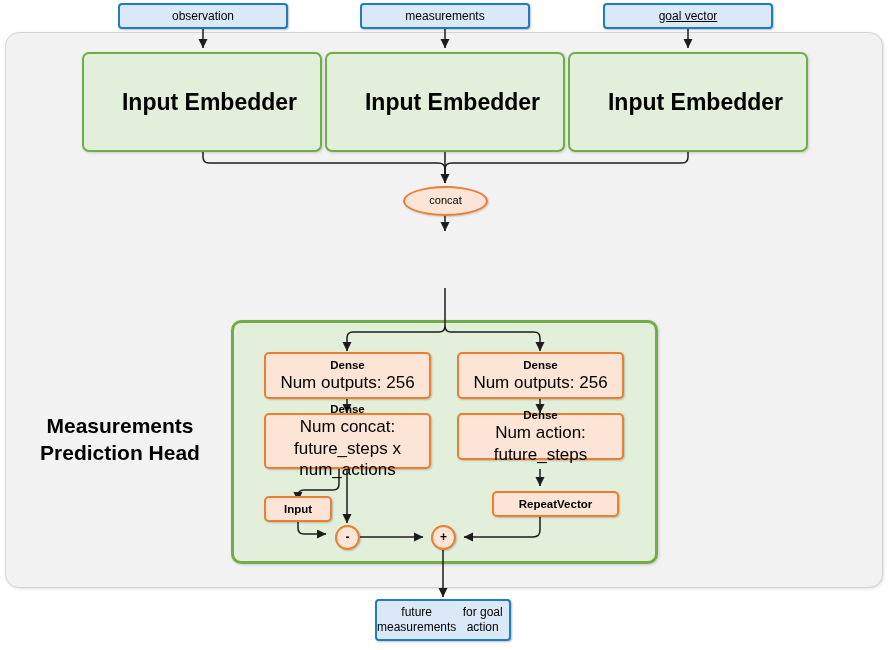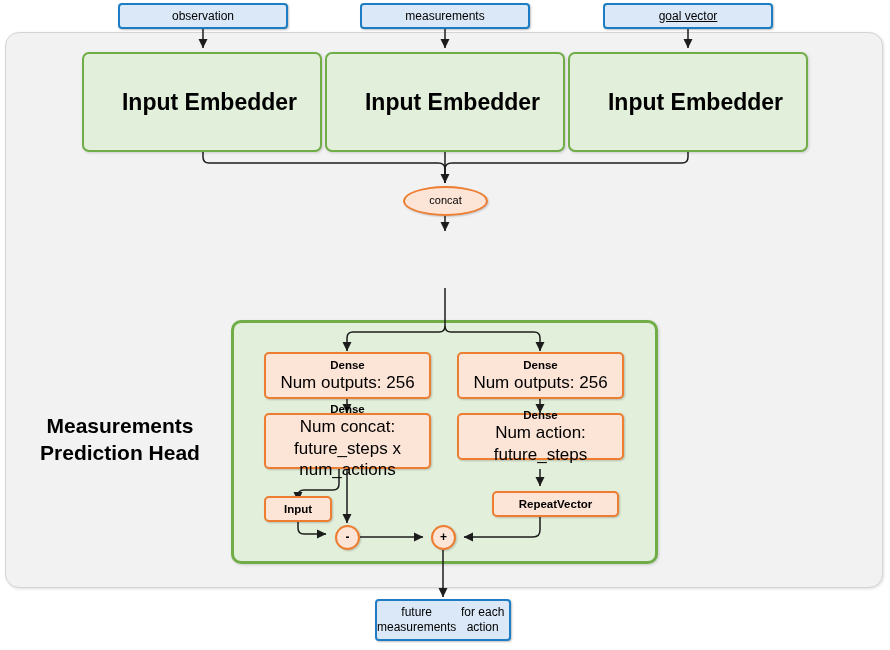--- a/index.html
+++ b/index.html
@@ -235,16 +235,16 @@
 
   <div class="node op-circle" style="left:335px; top:525px; width:25px; height:25px;">
     <span>-</span>
   </div>
   <div class="node op-circle" style="left:431px; top:525px; width:25px; height:25px;">
     <span>+</span>
   </div>
 
   <div class="node box-blue" style="left:375px; top:599px; width:136px; height:42px; flex-direction:row;">
     <span>future measurements</span>
-    <span>for each action</span>
+    <span>for goal action</span>
   </div>
 
 </div>
 
 </body></html>

